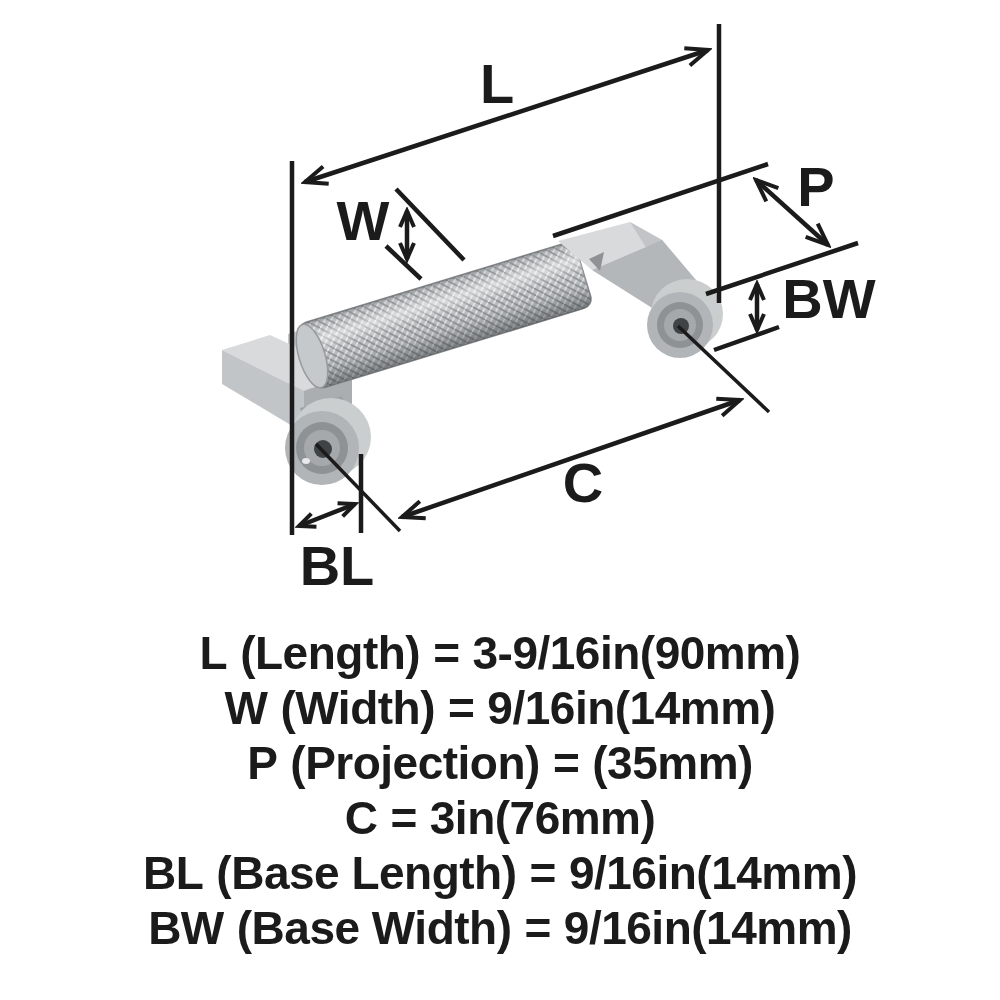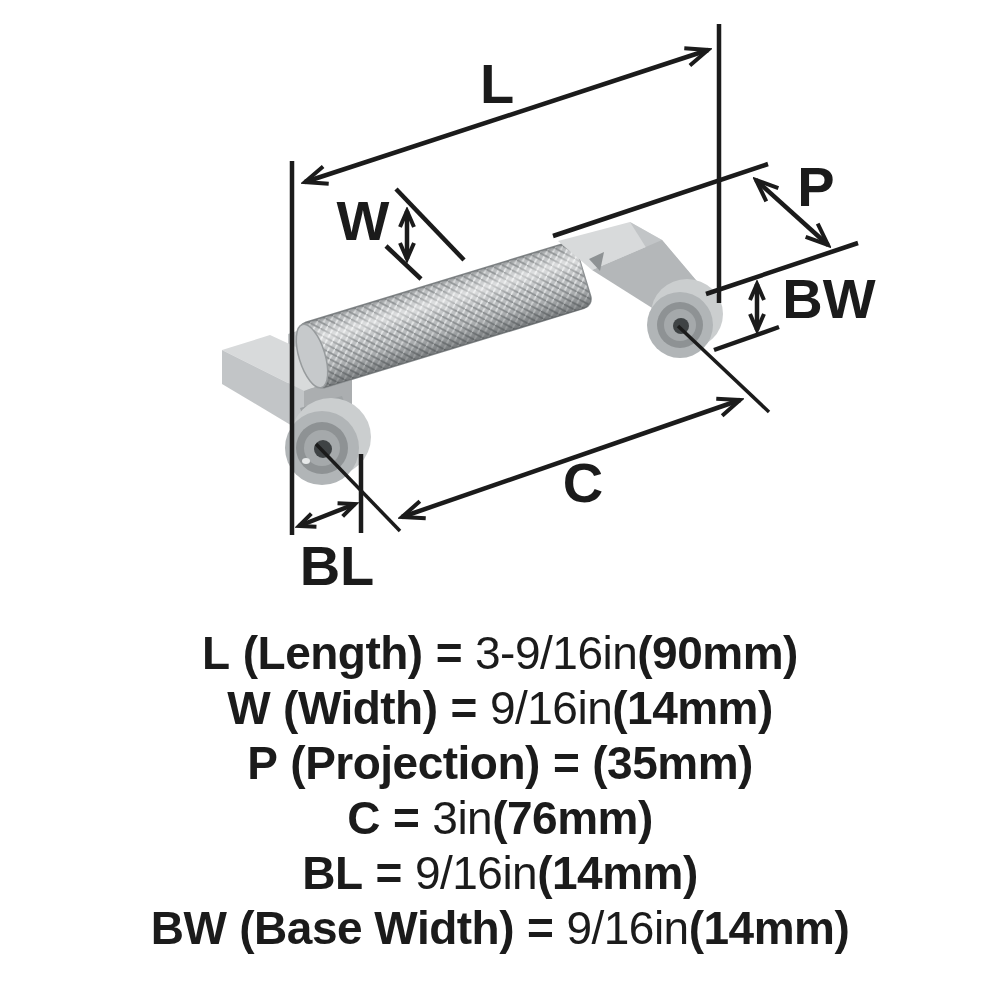--- a/index.html
+++ b/index.html
@@ -17,21 +17,21 @@
     display:flex;flex-direction:column;align-items:center;
   }
   .spec-line{
     height:55px;line-height:55px;font-size:46px;color:#1b1b1b;
     display:flex;flex-direction:row;justify-content:center;align-items:baseline;
     white-space:pre;letter-spacing:-0.5px;
   }
   .spec-sym{font-weight:700;margin-right:13px;}
   .spec-name{font-weight:700;margin-right:13px;}
   .spec-eq{font-weight:700;margin-right:13px;}
-  .spec-val{font-weight:400;}
+  .spec-val{font-weight:700;}
   .spec-metric{font-weight:700;}
 </style>
 </head>
 <body>
 
 <div id="stage">
 
   <svg id="diagram-svg" width="1000" height="622" viewBox="0 0 1000 622">
     <defs>
       <marker id="ah" viewBox="0 0 30 24" refX="26" refY="12" markerWidth="30" markerHeight="24" orient="auto-start-reverse" markerUnits="userSpaceOnUse">
@@ -141,19 +141,19 @@
     <div class="spec-line">
       <span class="spec-sym">W</span><span class="spec-name">(Width)</span><span class="spec-eq">=</span><span class="spec-val">9/16in</span><span class="spec-metric">(14mm)</span>
     </div>
     <div class="spec-line">
       <span class="spec-sym">P</span><span class="spec-name">(Projection)</span><span class="spec-eq">=</span><span class="spec-metric">(35mm)</span>
     </div>
     <div class="spec-line">
       <span class="spec-sym">C</span><span class="spec-eq">=</span><span class="spec-val">3in</span><span class="spec-metric">(76mm)</span>
     </div>
     <div class="spec-line">
-      <span class="spec-sym">BL</span><span class="spec-eq">=</span><span class="spec-val">9/16in</span><span class="spec-metric">(14mm)</span>
+      <span class="spec-sym">BL</span><span class="spec-name">(Base Length)</span><span class="spec-eq">=</span><span class="spec-val">9/16in</span><span class="spec-metric">(14mm)</span>
     </div>
     <div class="spec-line">
       <span class="spec-sym">BW</span><span class="spec-name">(Base Width)</span><span class="spec-eq">=</span><span class="spec-val">9/16in</span><span class="spec-metric">(14mm)</span>
     </div>
   </div>
 </div>
 
 </body></html>

